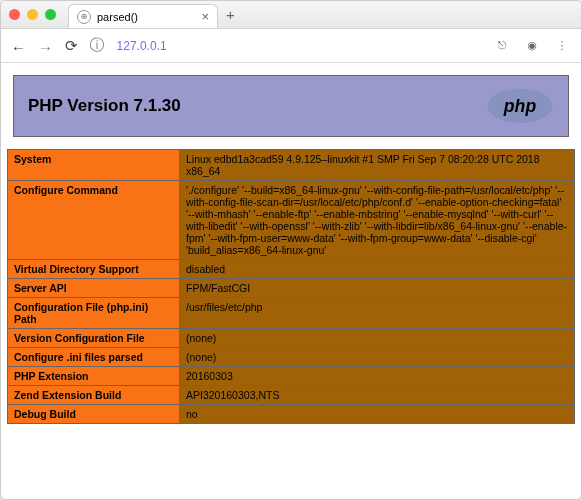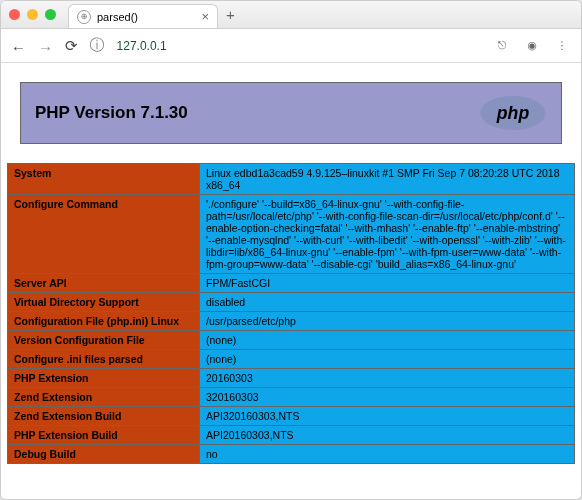--- a/index.html
+++ b/index.html
@@ -9,30 +9,30 @@
 .dots{display:flex;gap:7px;margin-right:12px}
 .dot{width:11px;height:11px;border-radius:50%}
 .dot.r{background:#ff5f56}.dot.y{background:#ffbd2e}.dot.g{background:#27c93f}
 .tab{display:flex;align-items:center;background:#fff;border:1px solid #d0d0d0;border-bottom:none;border-radius:6px 6px 0 0;padding:4px 8px;margin-top:3px;font-size:11px;min-width:150px}
 .favicon{width:14px;height:14px;border:1px solid #999;border-radius:50%;margin-right:6px;display:flex;align-items:center;justify-content:center;font-size:8px;color:#666}
 .tabx{margin-left:auto;color:#666;font-size:13px;cursor:pointer}
 .plus{margin-left:8px;color:#666;font-size:15px;cursor:pointer}
 .toolbar{height:34px;display:flex;align-items:center;padding:0 10px;gap:12px;border-bottom:1px solid #ddd}
 .navbtn{color:#888;font-size:15px;cursor:pointer}
 .navbtn.act{color:#444}
-.url{flex:1;font-size:12px;color:#14532d}
+.url{flex:1;font-size:12px;color:#8b5cf6}
 .ricon{width:18px;height:18px;display:flex;align-items:center;justify-content:center;color:#666;cursor:pointer}
 .content{height:calc(100% - 62px);overflow-y:auto;background:#fff}
-.header{background:#9999cc;padding:12px 14px;border:1px solid #666;margin:19px;display:flex;align-items:center;justify-content:space-between}
+.header{background:#9999cc;padding:12px 14px;border:1px solid #666;margin:12px;display:flex;align-items:center;justify-content:space-between}
 .header h1{font-size:17px;font-weight:bold;color:#000}
 .phplogo{width:68px;height:36px}
 .tbl{width:calc(100% - 12px);margin:0 6px;border-collapse:collapse;font-size:10.5px}
 .tbl td{border:1px solid #666;padding:3px 6px;vertical-align:top}
-.tbl td.k{background:#c2410c;width:192px;font-weight:bold}
-.tbl td.v{background:#0ea5e9;word-break:break-word}
+.tbl td.k{background:#f97316;width:172px;font-weight:bold}
+.tbl td.v{background:#a16207;word-break:break-word}
 </style>
 </head>
 <body>
 
 <div class="window">
   <div class="titlebar">
     <div class="dots">
       <div class="dot r"></div>
       <div class="dot y"></div>
       <div class="dot g"></div>
@@ -66,54 +66,46 @@
       <tbody id="tbody">
           <tr>
             <td class="k">System</td>
             <td class="v">Linux edbd1a3cad59 4.9.125–linuxkit #1 SMP Fri Sep 7 08:20:28 UTC 2018 x86_64</td>
           </tr>
           <tr>
             <td class="k">Configure Command</td>
             <td class="v">'./configure' '--build=x86_64-linux-gnu' '--with-config-file-path=/usr/local/etc/php' '--with-config-file-scan-dir=/usr/local/etc/php/conf.d' '--enable-option-checking=fatal' '--with-mhash' '--enable-ftp' '--enable-mbstring' '--enable-mysqlnd' '--with-curl' '--with-libedit' '--with-openssl' '--with-zlib' '--with-libdir=lib/x86_64-linux-gnu' '--enable-fpm' '--with-fpm-user=www-data' '--with-fpm-group=www-data' '--disable-cgi' 'build_alias=x86_64-linux-gnu'</td>
           </tr>
           <tr>
+            <td class="k">Virtual Directory Support</td>
+            <td class="v">disabled</td>
+          </tr>
+          <tr>
             <td class="k">Server API</td>
             <td class="v">FPM/FastCGI</td>
           </tr>
           <tr>
-            <td class="k">Virtual Directory Support</td>
-            <td class="v">disabled</td>
-          </tr>
-          <tr>
-            <td class="k">Configuration File (php.ini) Linux</td>
-            <td class="v">/usr/parsed/etc/php</td>
+            <td class="k">Configuration File (php.ini) Path</td>
+            <td class="v">/usr/files/etc/php</td>
           </tr>
           <tr>
             <td class="k">Version Configuration File</td>
             <td class="v">(none)</td>
           </tr>
           <tr>
             <td class="k">Configure .ini files parsed</td>
             <td class="v">(none)</td>
           </tr>
           <tr>
             <td class="k">PHP Extension</td>
             <td class="v">20160303</td>
           </tr>
           <tr>
-            <td class="k">Zend Extension</td>
-            <td class="v">320160303</td>
-          </tr>
-          <tr>
             <td class="k">Zend Extension Build</td>
             <td class="v">API320160303,NTS</td>
-          </tr>
-          <tr>
-            <td class="k">PHP Extension Build</td>
-            <td class="v">API20160303,NTS</td>
           </tr>
           <tr>
             <td class="k">Debug Build</td>
             <td class="v">no</td>
           </tr>
         </tbody>
     </table>
   </div>
 </div>
 

